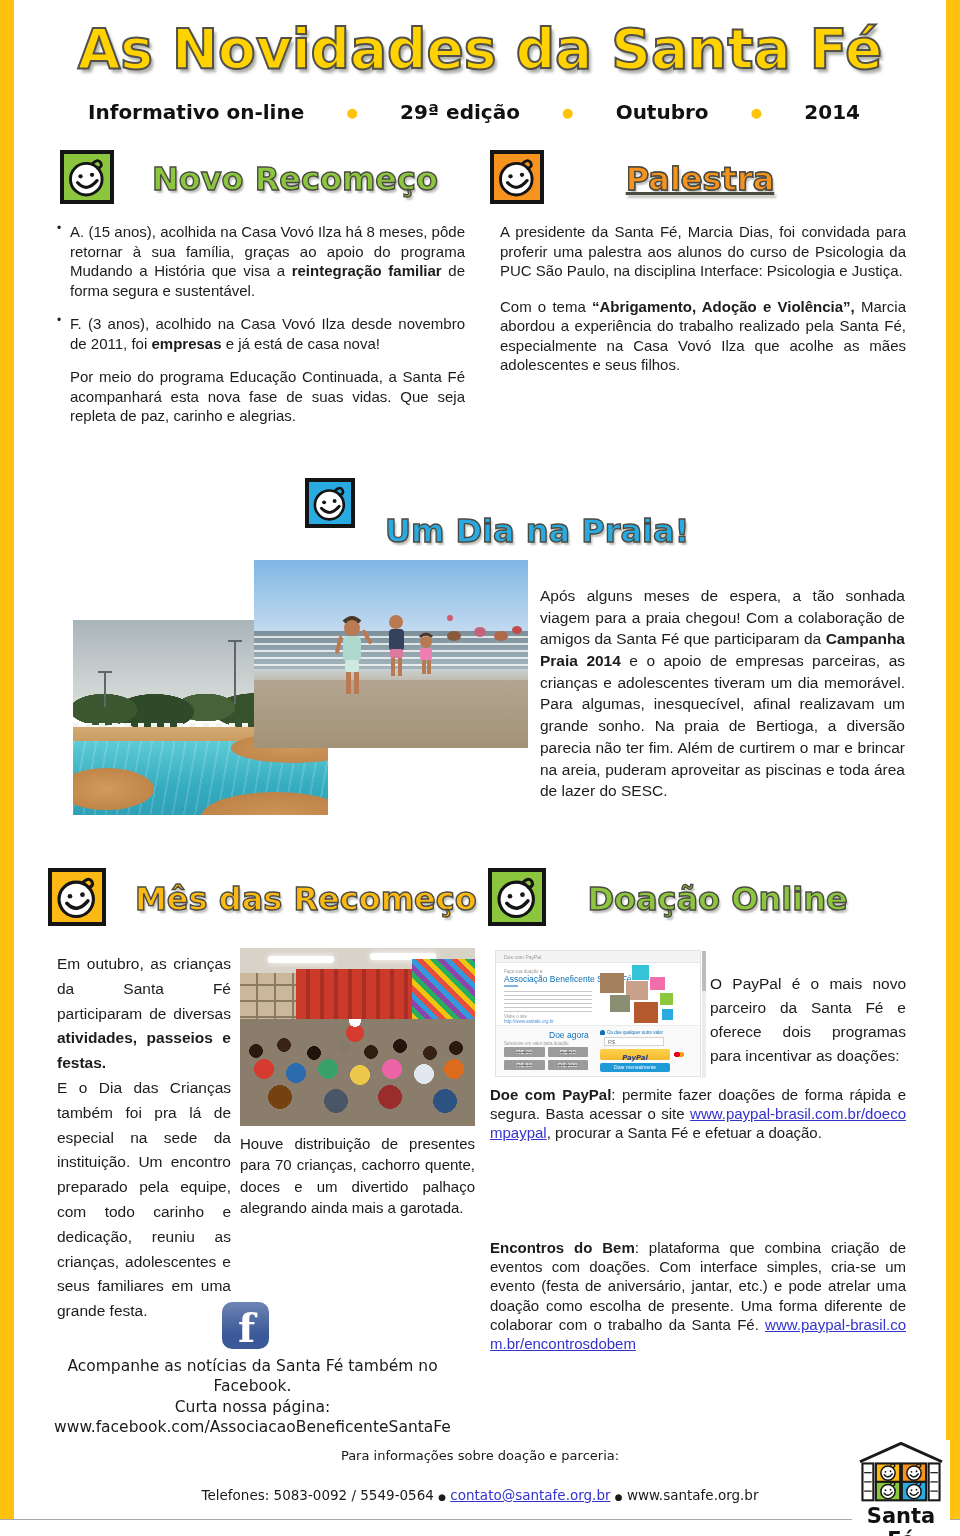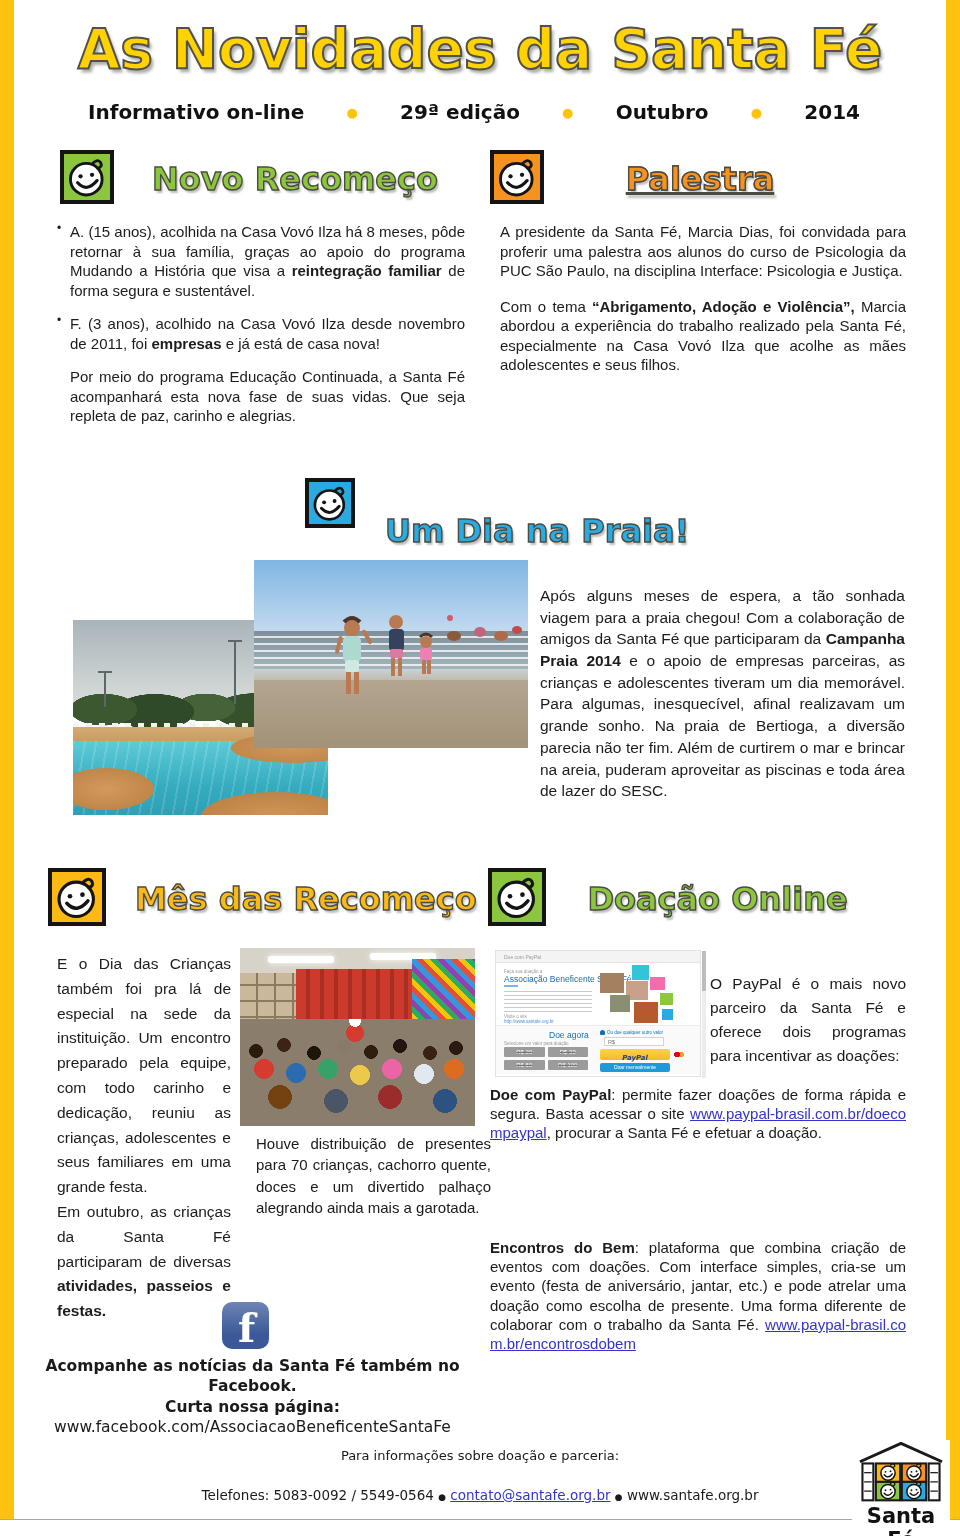--- a/index.html
+++ b/index.html
@@ -155,29 +155,29 @@
   .pp-paypal-btn { position:absolute; left:104px; top:23px; width:70px; height:11px; border-radius:2px;
     background:linear-gradient(#fdd14c, #f3ba2e); text-align:center; line-height:11px; }
   .pp-paypal-btn span { font-family:"DejaVu Sans",sans-serif; font-style:italic; font-weight:700; font-size:7px; color:#253b80; }
   .pp-cards { position:absolute; left:178px; top:25px; width:10px; height:7px; background:
       radial-gradient(circle 3px at 3px 3.5px, #eb001b 98%, transparent),
       radial-gradient(circle 3px at 7px 3.5px, #f79e1b 98%, transparent), #fff; border-radius:1px; }
   .pp-monthly { position:absolute; left:104px; top:37px; width:70px; height:9px; background:#1f9ad7; color:#fff; font-size:5px; text-align:center; line-height:9px; border-radius:2px; }
   .pp-scrollbar { position:absolute; right:-6px; top:0; width:4px; height:127px; background:#ececec; }
   .pp-thumb { width:4px; height:40px; background:#bdbdbd; }
 
-  .caption { position:absolute; left:256px; top:1133px; width:235px; font-size:15px; line-height:1.42; text-align:justify; }
+  .caption { position:absolute; left:240px; top:1133px; width:235px; font-size:15px; line-height:1.42; text-align:justify; }
 
   
   .fb-icon { position:absolute; left:222px; top:1302px; width:47px; height:47px; border-radius:10px;
     background:linear-gradient(#6d84b4, #3b5998 70%); overflow:hidden; }
   .fb-icon span { position:absolute; left:16px; top:2px; color:#fff; font-family:"DejaVu Serif",serif; font-weight:700; font-size:40px; }
   .fb-text { position:absolute; left:30px; top:1356px; width:445px; text-align:center;
     font-family:"DejaVu Sans",sans-serif; font-size:15.5px; line-height:1.32; }
-  .fb-text .b { font-weight:700; }
+  .fb-text .b { font-weight:400; }
 
   
   .footer-divider { position:absolute; left:0; top:1519px; width:960px; height:1px; background:#a8a8a8; }
   .footer-info { position:absolute; left:0; top:1448px; width:960px; text-align:center;
     font-family:"DejaVu Sans",sans-serif; font-size:13px; color:#1a1a1a; }
   .footer-contacts { position:absolute; left:0; top:1487px; width:960px; text-align:center;
     font-family:"DejaVu Sans",sans-serif; font-size:13.5px; color:#1a1a1a; }
   .footer-contacts .sdot { font-size:9px; }
   .logo { position:absolute; left:852px; top:1440px; width:98px; text-align:center; z-index:3; background:#fff; }
   .logo-text { font-family:"DejaVu Sans",sans-serif; font-weight:700; font-size:21px; color:#111; margin-top:-2px; }
@@ -314,22 +314,22 @@
   <h2 class="bubble sec-title c-yellow" style="left:135px; top:880px; width:305px;">Mês das Recomeço</h2>
 
   <div class="icon-box bg-green" style="left:488px; top:868px; width:58px; height:58px;">
       <svg>
         <use href="#sm-face"></use>
       </svg>
     </div>
   <h2 class="bubble sec-title c-green" style="left:585px; top:880px; width:265px;">Doação Online</h2>
 
   <div class="textcol" style="left:57px; top:952px; width:174px; font-size:15.5px; line-height:1.6;">
+    <p><span>Em outubro, as crianças da Santa Fé participaram de diversas </span><b>atividades, passeios e festas.</b></p>
     <p>E o Dia das Crianças também foi pra lá de especial na sede da instituição. Um encontro preparado pela equipe, com todo carinho e dedicação, reuniu as crianças, adolescentes e seus familiares em uma grande festa.</p>
-    <p><span>Em outubro, as crianças da Santa Fé participaram de diversas </span><b>atividades, passeios e festas.</b></p>
   </div>
 
   <div class="photo party">
     <div class="layer t-ceiling"></div>
     <div class="layer t-light" style="left:28px; top:8px; width:66px;"></div>
     <div class="layer t-light" style="left:130px; top:5px; width:66px;"></div>
     <div class="layer t-shelf"></div>
     <div class="layer t-curtain"></div>
     <div class="layer t-wall"></div>
     <div class="layer t-crowd"></div>

